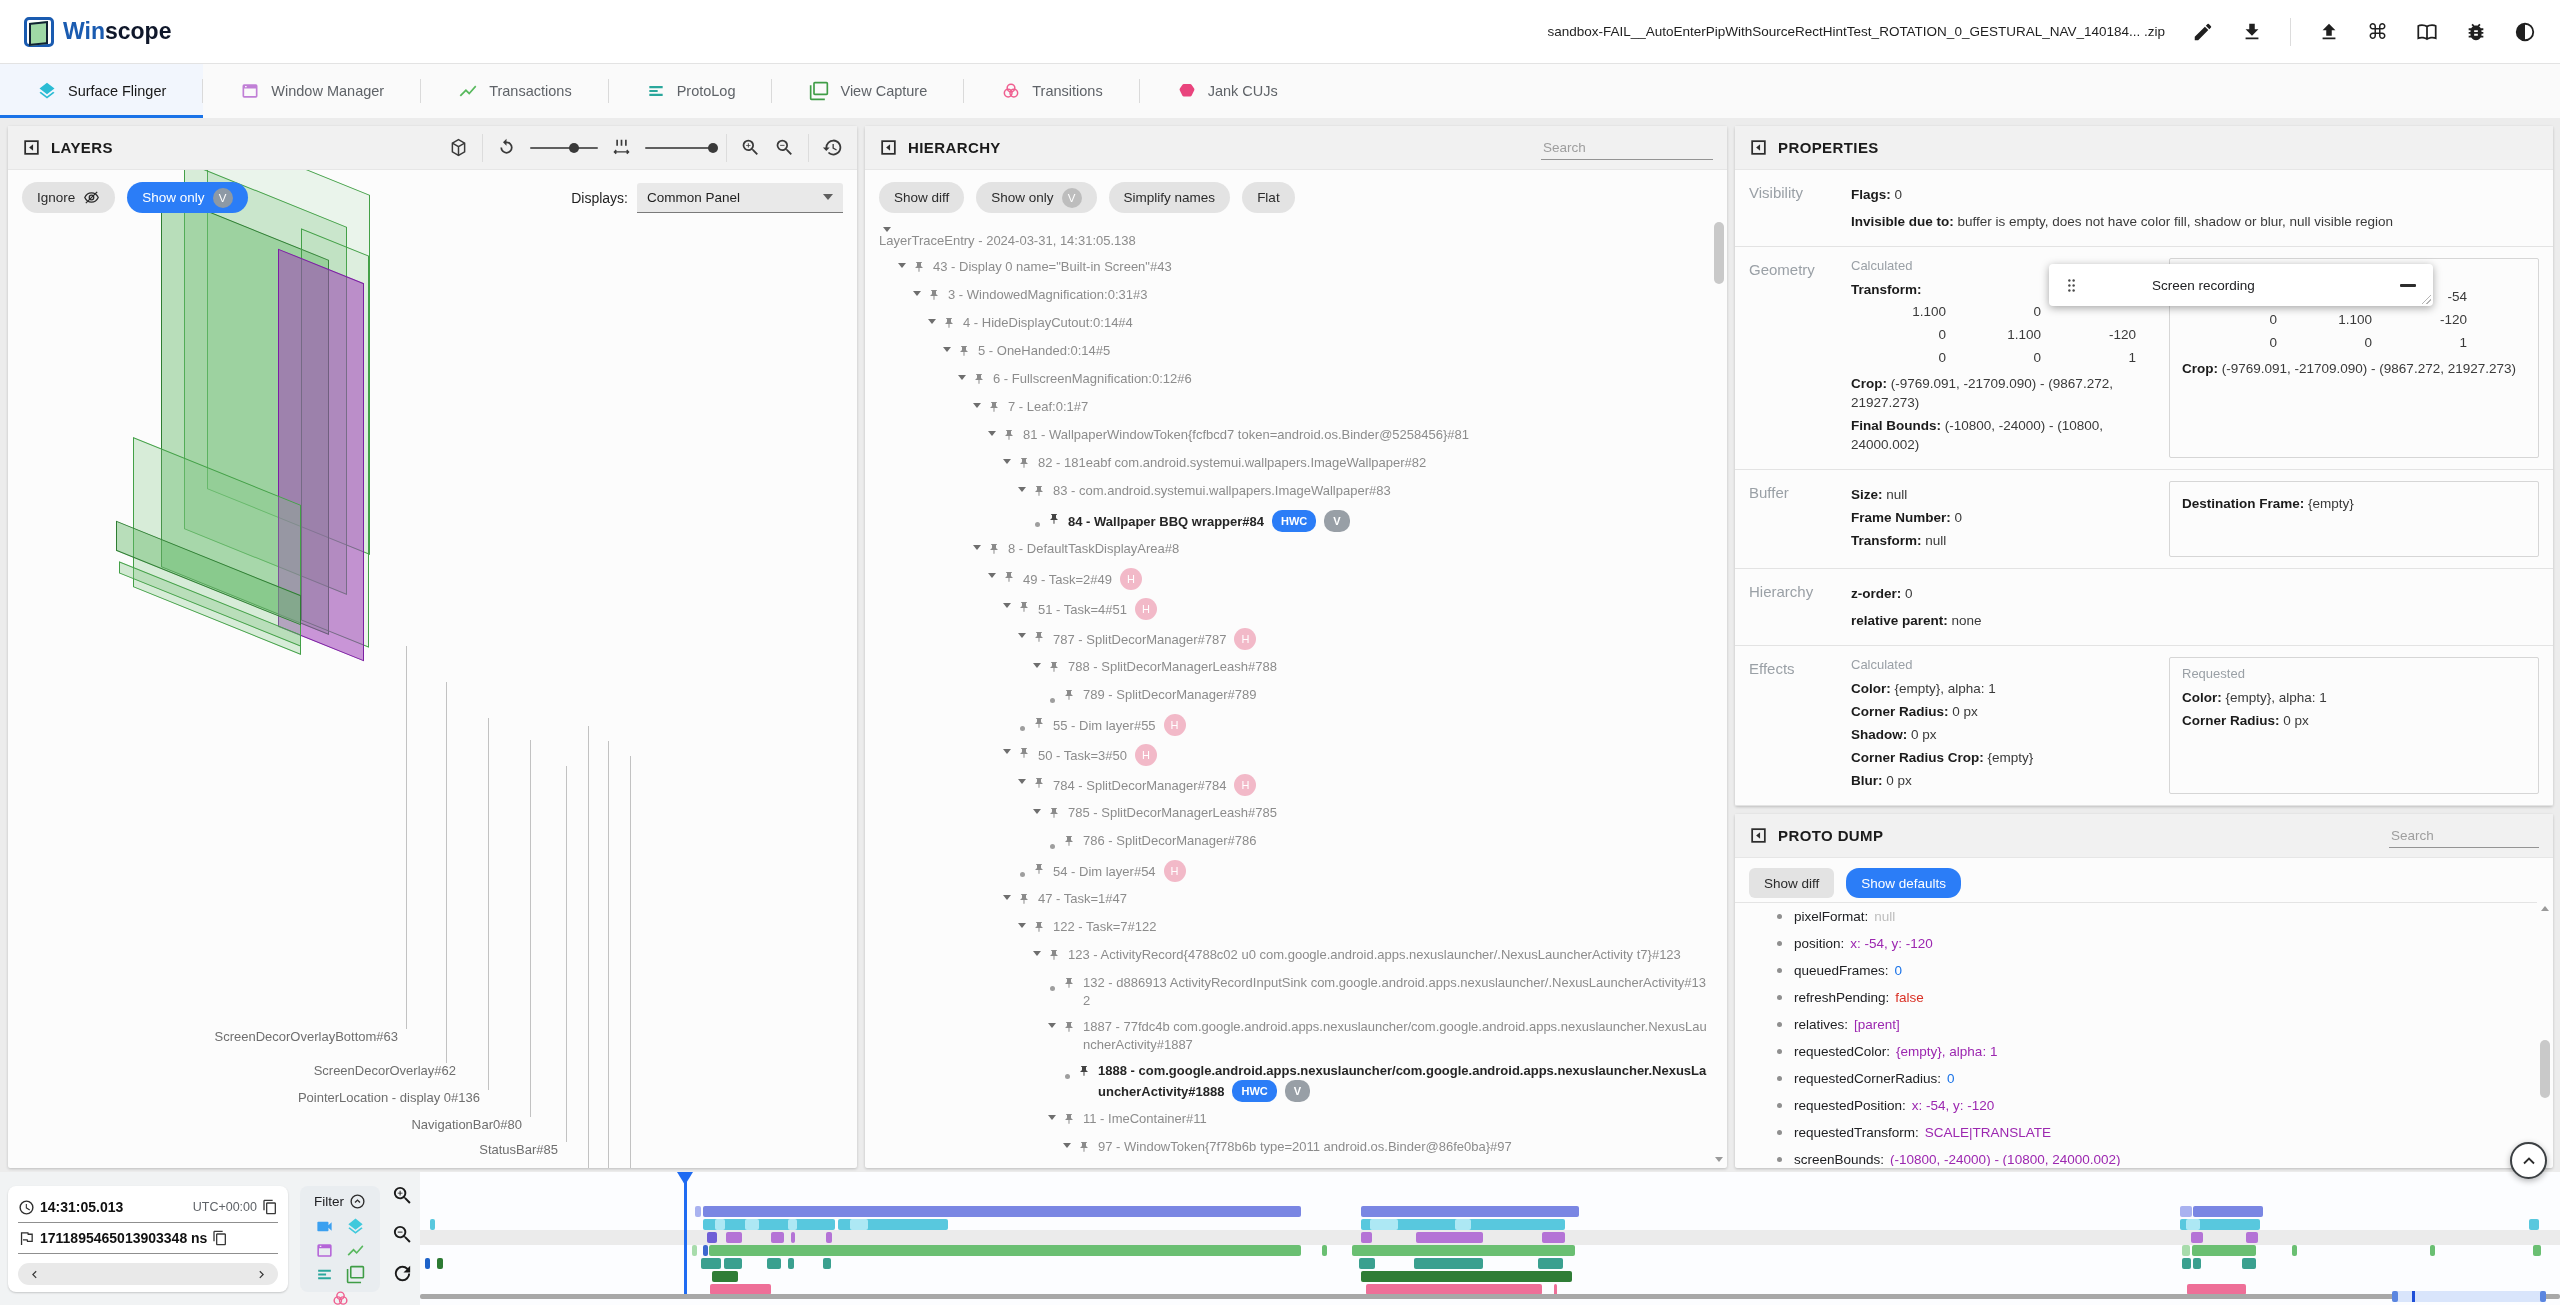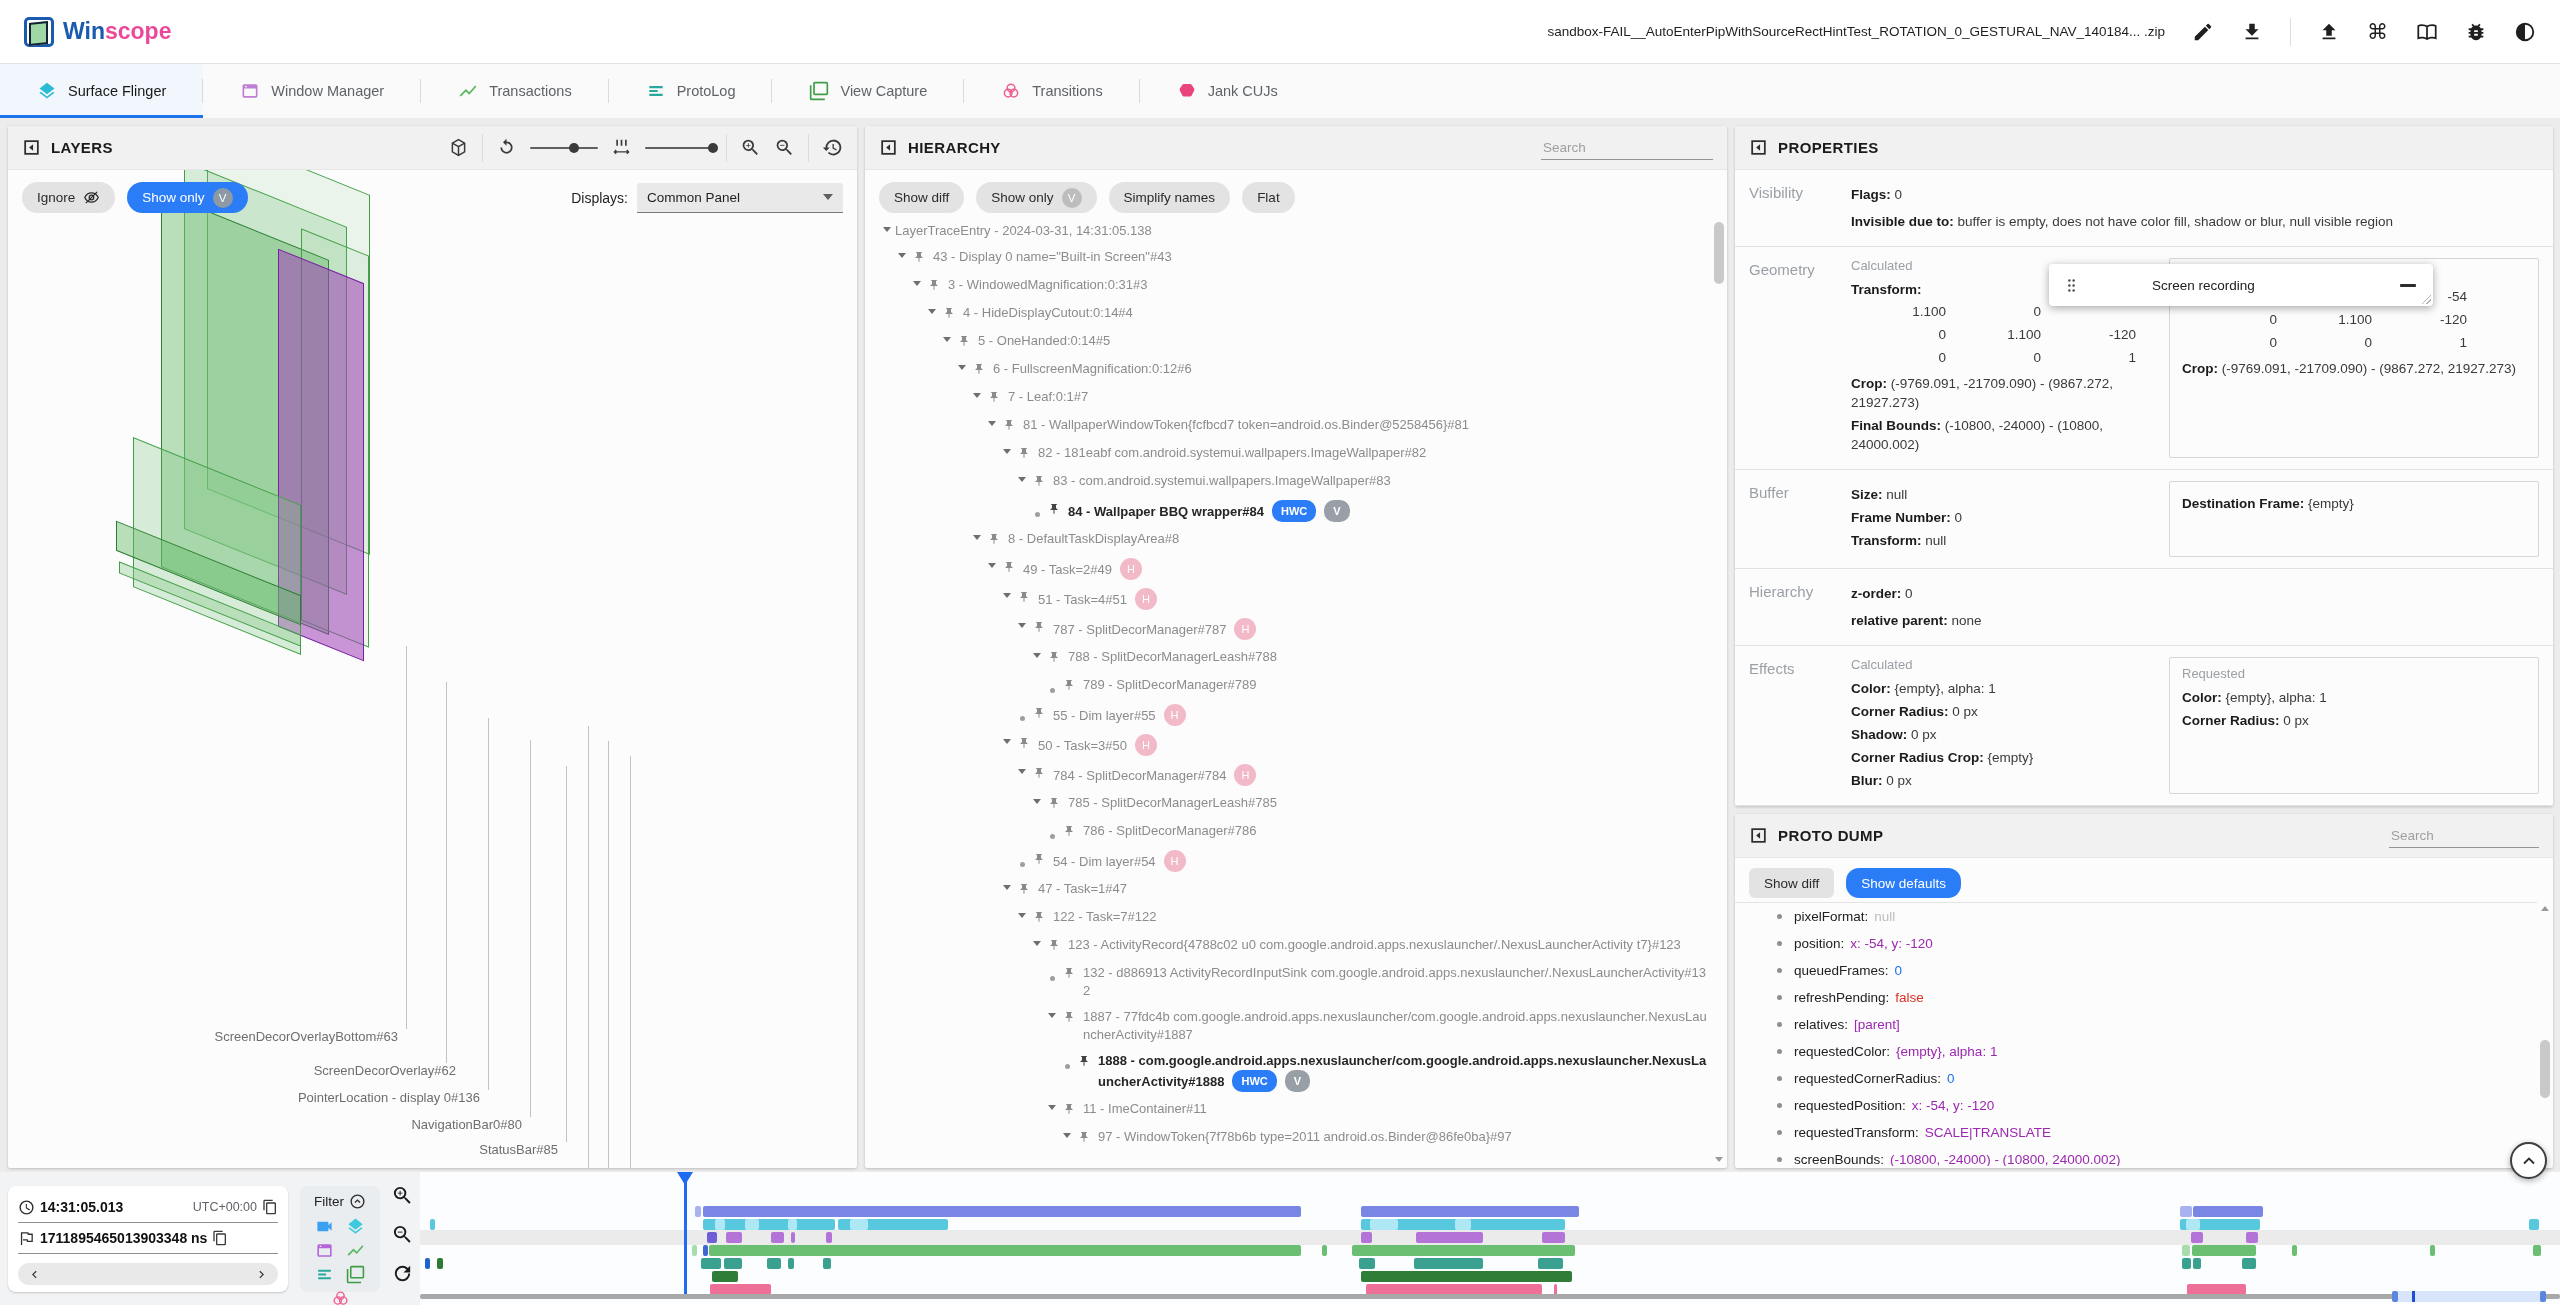--- a/index.html
+++ b/index.html
@@ -2,21 +2,21 @@
 <html><head>
 <meta charset="utf-8">
 <style>
   html,body{margin:0;padding:0;background:#dcdcdc}
   *{box-sizing:border-box}
   .page{position:relative;width:2560px;height:1305px;background:#ececec;font-family:"Liberation Sans",sans-serif;overflow:hidden}
 
   
   .appbar{position:absolute;top:0;left:0;width:100%;height:64px;background:#fff;border-bottom:1px solid #e3e3e3;display:flex;align-items:center;padding:0 24px;z-index:20}
   .logo{display:flex;align-items:center;gap:9px;font-size:23px;font-weight:bold}
-  .logo .win{color:#1a5bb0}.logo .scope{color:#ec4899}
+  .logo .win{color:#1a5bb0}.logo .scope{color:#0f172a}
   .logo-mark{width:30px;height:30px;border:3px solid #1a5bb0;border-radius:5px;position:relative;background:#fff}
   .logo-mark:before{content:"";position:absolute;left:2px;top:2px;width:15px;height:19px;background:#9fd8a5;border:2px solid #123;transform:skewY(-6deg)}
   .appbar-right{margin-left:auto;display:flex;align-items:center;gap:27px;color:#1f1f1f}
   .trace-title{font-size:13.5px;color:#1f1f1f}
   .abicon{width:22px;height:22px;color:#1f1f1f}
   .abicon svg{width:100%;height:100%}
   .cmd-glyph{font-size:21px;line-height:22px}
   .vsep{width:1px;height:28px;background:#dcdcdc}
 
   
@@ -343,21 +343,21 @@
           <span class="cbadge">V</span>
         </button>
         <button class="chip">
           <span>Simplify names</span>
         </button>
         <button class="chip">
           <span>Flat</span>
         </button>
       </div>
     <div id="tree">
-        <div class="trow" style="padding-left: 8px;">
+        <div class="trow" style="padding-left: 8px; flex-direction: column;">
           <span class="texp">
             <span class="tri"></span>
           </span>
           <span class="ttext">LayerTraceEntry - 2024-03-31, 14:31:05.138</span>
         </div>
         <div class="trow" style="padding-left: 23px;">
           <span class="texp">
             <span class="tri"></span>
           </span>
           <span class="tpin"><svg viewBox="0 0 24 24">

